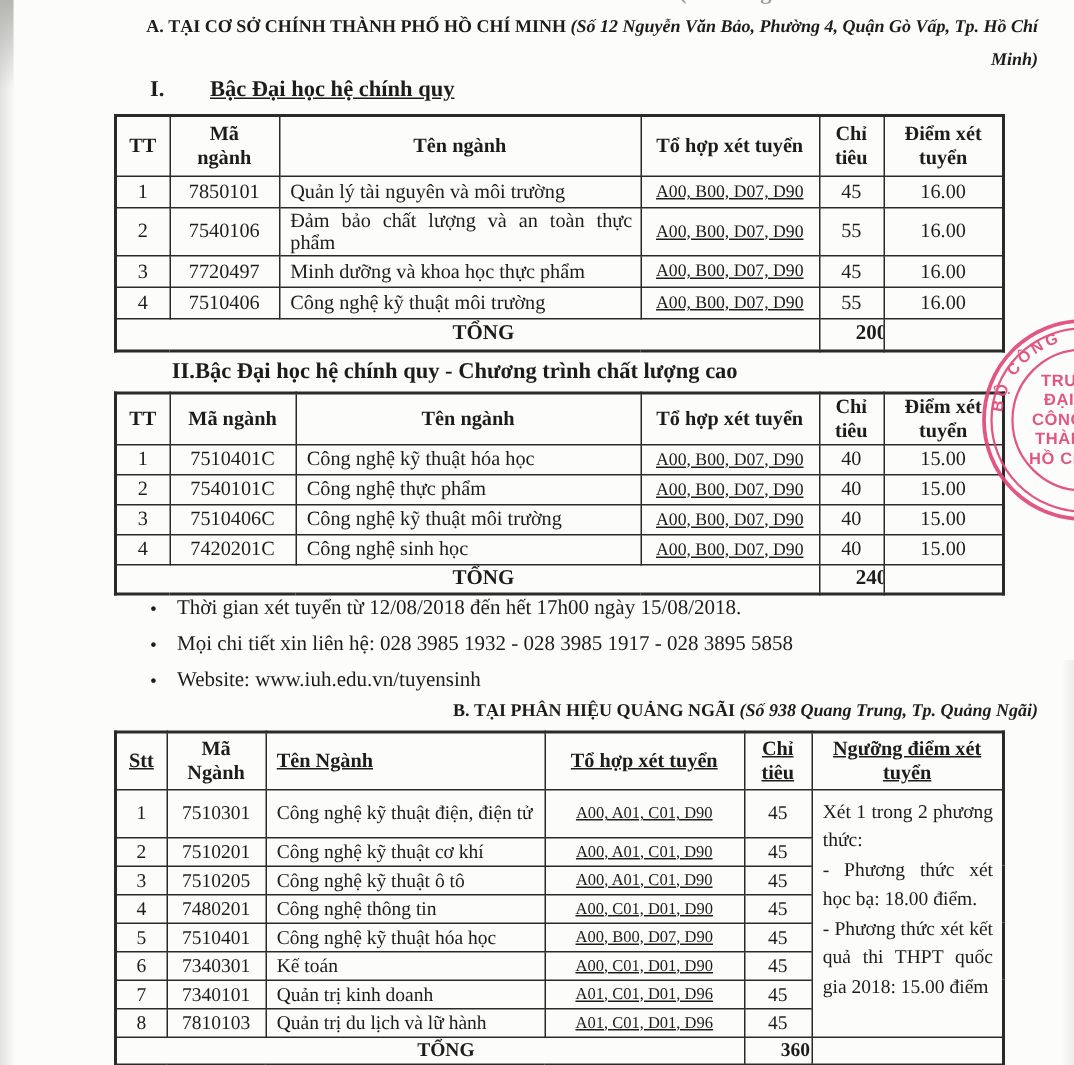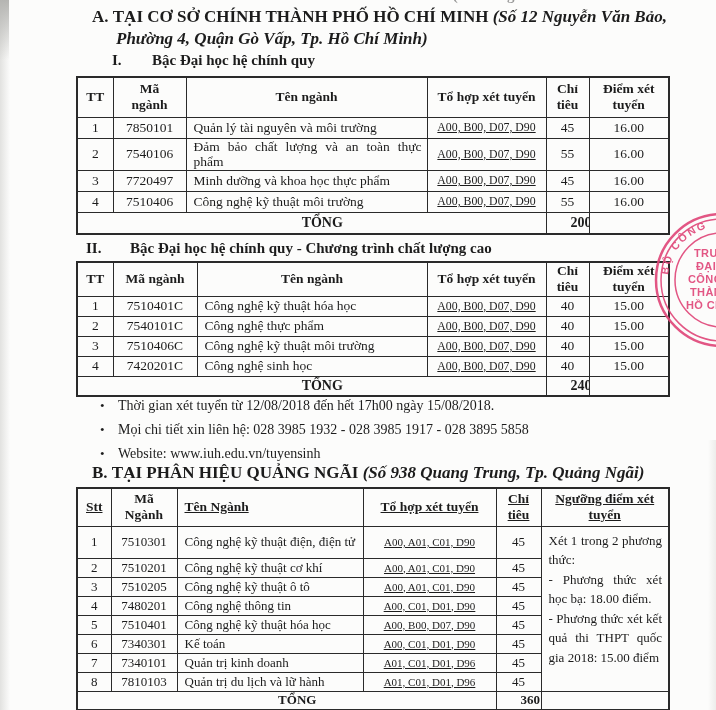--- a/index.html
+++ b/index.html
@@ -18,22 +18,22 @@
     background:linear-gradient(to bottom,#b5b5b2,rgba(181,181,178,0)); }
   .edge-right { position:absolute; right:0; top:440px; width:8px; height:270px;
     background:linear-gradient(to left,#ededeb,rgba(237,237,235,0)); }
   .ghost { position:absolute; top:0; left:148px; width:430px; height:5px;
     overflow:hidden; opacity:.5; filter:blur(.3px); }
   .ghost-inner { margin-top:-13px; font-weight:bold; font-size:15px;
     color:#3a3a3a; white-space:nowrap; }
 
   
   .sec-head { position:absolute; left:92px; width:600px;
-    font-size:17px; font-weight:bold; line-height:22px;
-    padding-left:24px; text-indent:-24px; }
+    font-size:12px; font-weight:bold; line-height:22px;
+    padding-left:24px; text-indent:-24px;text-align:right; }
   .sec-head .addr { font-style:italic; }
   .sub-head { position:absolute; font-size:15px; font-weight:bold; }
   .sub-head .num { display:inline-block; }
 
   
   table { position:absolute; left:76px; width:592px;
     border-collapse:collapse; table-layout:fixed;
     border:2px solid var(--line); }
   th,td { border:1px solid var(--line); vertical-align:middle;
     font-size:13.5px; padding:0 3px; overflow:hidden; }
@@ -67,24 +67,24 @@
   #tableB td { font-size:13px; }
   #tableB td.tohop { font-size:11px; }
 
   
   .notes { position:absolute; left:100px; top:394px; width:560px; }
   .note { display:flex; line-height:24px; font-size:14px; }
   .note .dot { width:18px; font-size:13px; }
 
   
   #headA { top:6px; }
-  #sub1  { top:52px; left:112px; }
+  #sub1  { top:52px; left:100px;text-decoration:underline; }
   #sub1 .num { width:40px; }
   #sub2  { top:240px; left:86px; }
-  #sub2 .num { width:44px; }
+  #sub2 .num { width:44px;text-align:right; }
   #headB { top:462px; }
 
   
   .stamp { position:absolute; left:648px; top:206px; width:68px; height:148px;
     overflow:hidden; opacity:.92; z-index:5; pointer-events:none; }
   .stamp svg { display:block; }
   .s-line { font-family:"Liberation Sans","DejaVu Sans",sans-serif;
     font-size:11px; font-weight:bold; fill:var(--stamp-color); letter-spacing:.4px; }
   .s-arc { font-family:"Liberation Sans","DejaVu Sans",sans-serif;
     font-size:10.5px; font-weight:bold; fill:var(--stamp-color); letter-spacing:2.2px; }

